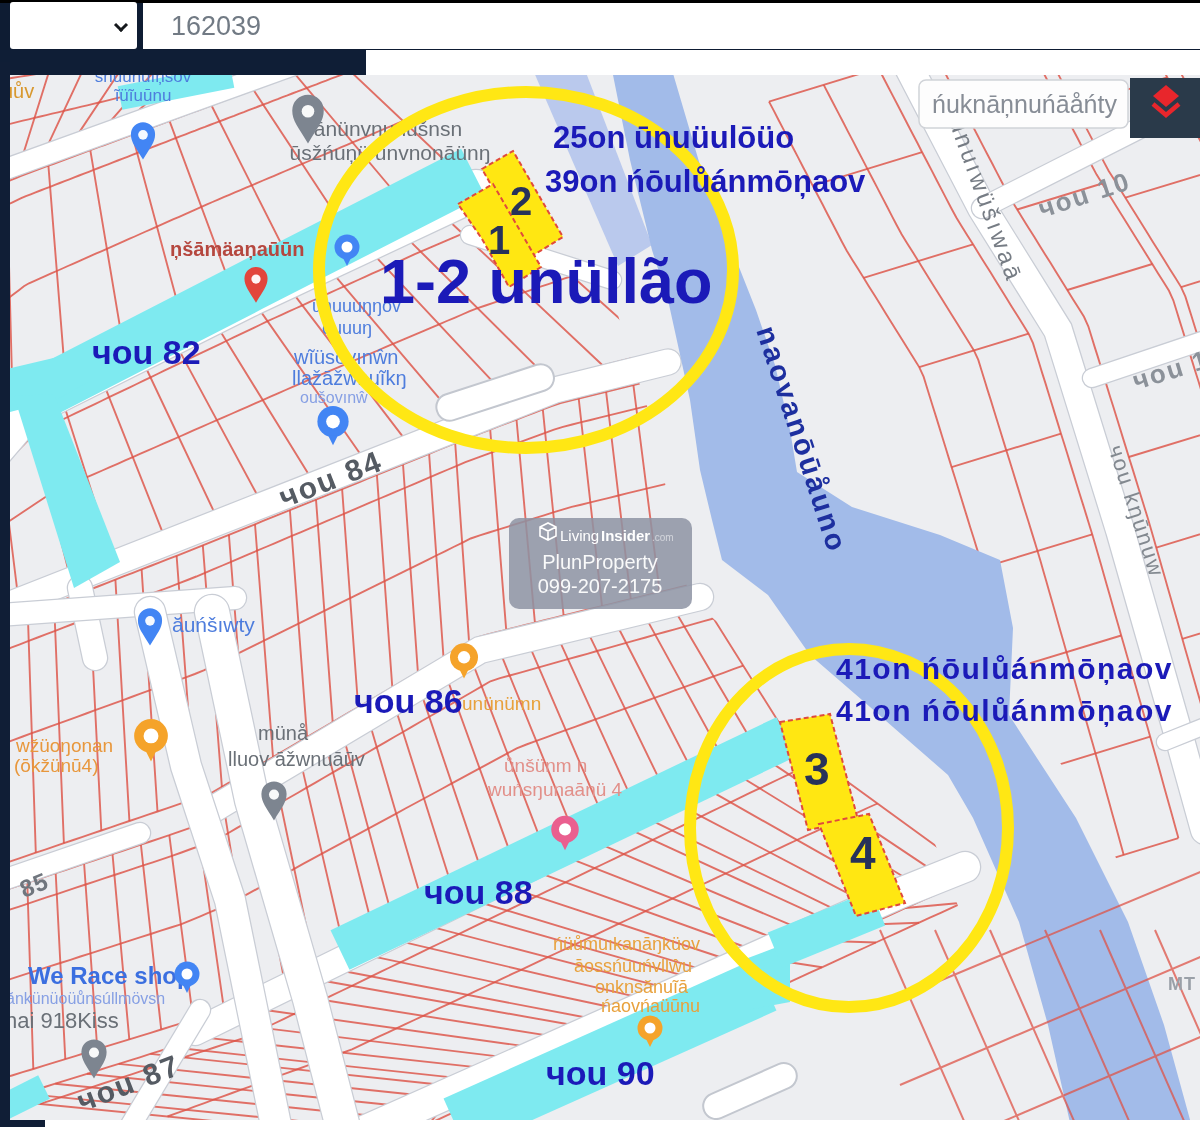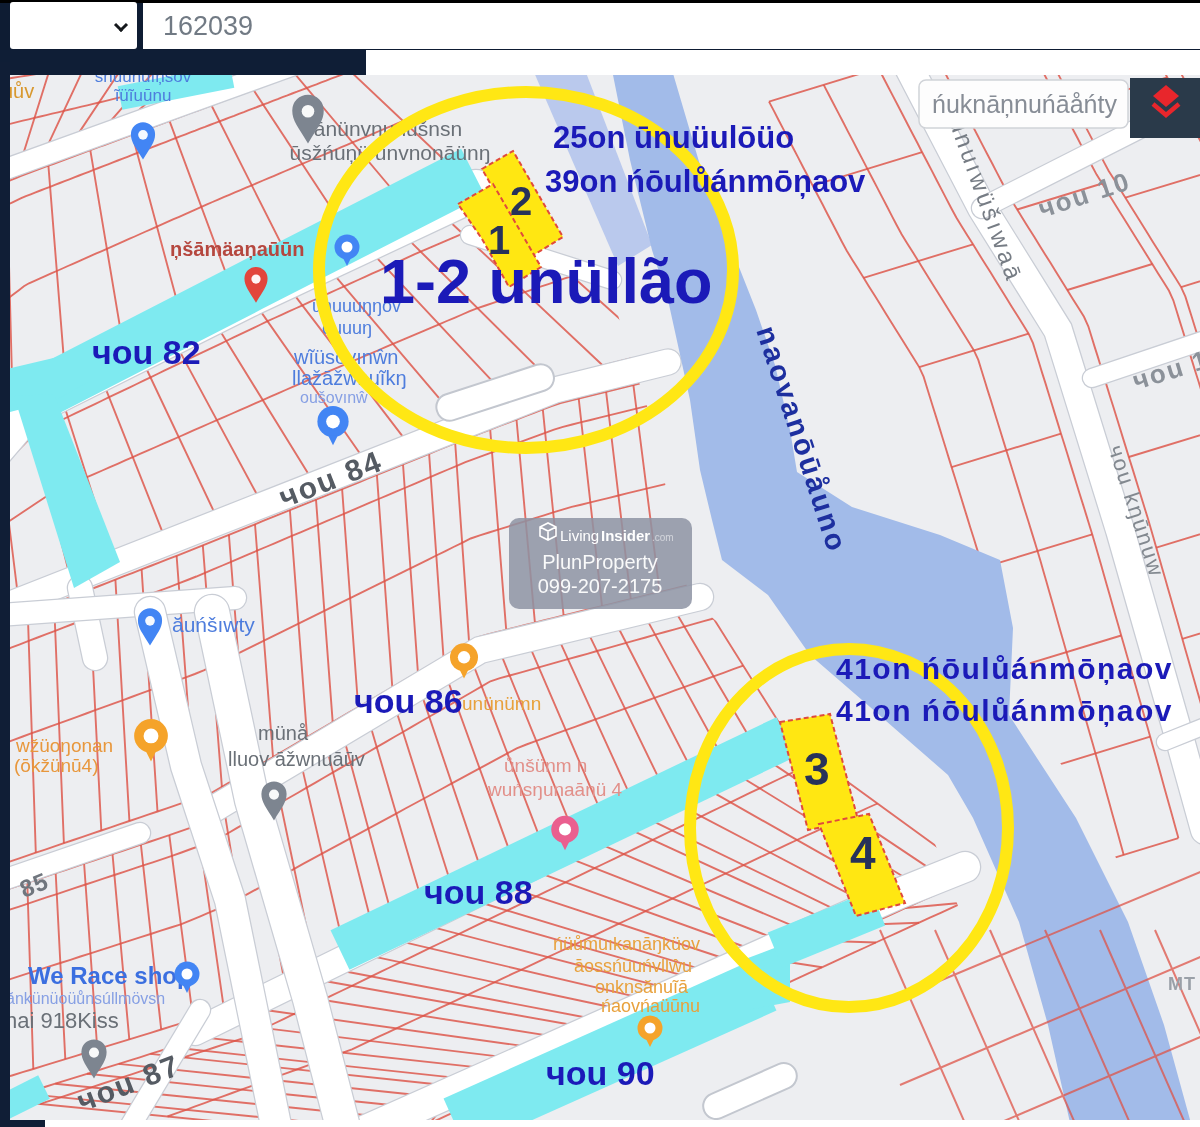--- a/index.html
+++ b/index.html
@@ -11,21 +11,21 @@
 <div style="position:absolute;left:0;top:0;width:1200px;height:50px;background:#0e1c33;border-top:3px solid #000"></div>
 
 <div style="position:absolute;left:0;top:50px;width:366px;height:25px;background:#0f1e36"></div>
 
 <div style="position:absolute;left:366px;top:50px;width:834px;height:25px;background:#fff"></div>
 
 <div style="position:absolute;left:10px;top:2px;width:127px;height:47px;background:#fff;border-radius:3px"></div>
 
 <div style="position:absolute;left:116px;top:20px;width:10px;height:10px;border-right:3px solid #15181c;border-bottom:3px solid #15181c;transform:rotate(45deg)"></div>
 
-<div style="position:absolute;left:143px;top:3px;width:1057px;height:46px;background:#fff;color:#717a84;font-size:27px;line-height:46px;padding-left:20px">162039</div>
+<div style="position:absolute;left:143px;top:3px;width:1057px;height:46px;background:#fff;color:#717a84;font-size:27px;line-height:46px;padding-left:28px">162039</div>
 
 <div style="position:absolute;left:0;top:62px;width:10px;height:1058px;background:#101e36"></div>
 
 <div style="position:absolute;left:45px;top:1120px;width:1155px;height:7px;background:#fff"></div>
 
 <div style="position:absolute;left:0;top:1120px;width:45px;height:7px;background:#101e36"></div>
 <svg xmlns="http://www.w3.org/2000/svg" width="1190" height="1045" viewBox="10 75 1190 1045" style="position:absolute;left:10px;top:75px">
 <rect x="10" y="75" width="1190" height="1045" fill="#edeef1"></rect>
 <defs>
 <clipPath id="mapclip">

